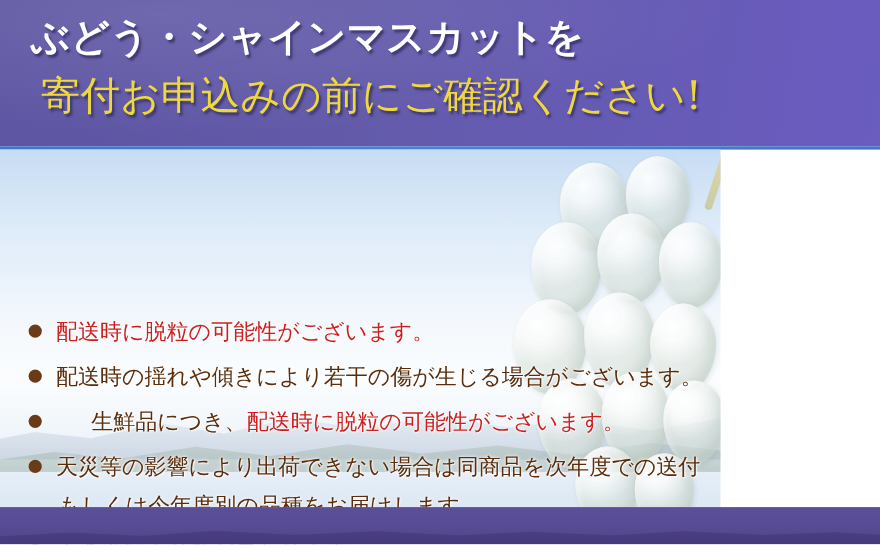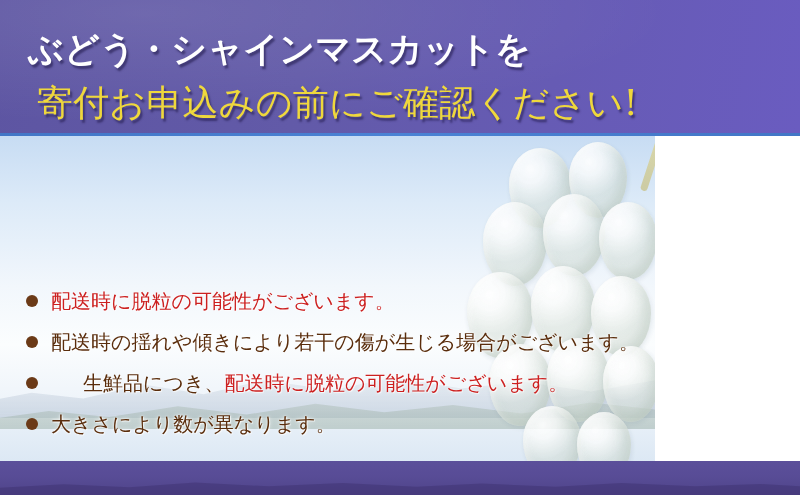--- a/index.html
+++ b/index.html
@@ -39,21 +39,20 @@
     left: 0;
     top: 133px;
     width: 800px;
     height: 3px;
     background: linear-gradient(90deg, #4276c6 0%, #4a82d4 50%, #4276c6 100%);
   }
   .head-line {
     position: absolute;
     white-space: nowrap;
     letter-spacing: 0.005em;
-    margin-top: 15px;
   }
   .head-line-1 {
     left: 28px;
     top: 12px;
     font-size: 35px;
     line-height: 44px;
     font-weight: 700;
     color: #ffffff;
     text-shadow: 2px 3px 2px rgba(30, 22, 70, 0.55);
   }
@@ -239,20 +238,25 @@
         <div class="item">
           <span class="dot" style="background: rgb(107, 58, 23);"></span>
           <div class="line"><span class="brown" style="color: rgb(90, 45, 12);">配送時の揺れや傾きにより若干の傷が生じる場合がございます。</span></div>
         </div>
         <div class="item">
           <span class="dot" style="background: rgb(107, 58, 23);"></span>
           <div class="line"><span class="brown" style="color: rgb(90, 45, 12); margin-left: 32px;">生鮮品につき、</span><span class="red" style="color: rgb(204, 32, 32);">配送時に脱粒の可能性がございます。</span></div>
         </div>
         <div class="item">
           <span class="dot" style="background: rgb(107, 58, 23);"></span>
+          <div class="line"><span class="brown" style="color: rgb(90, 45, 12);">天災等の影響により出荷できない場合は同商品を次年度での送付</span></div>
+          <div class="line"><span class="brown" style="color: rgb(90, 45, 12);">もしくは今年度別の品種をお届けします。</span></div>
+        </div>
+        <div class="item">
+          <span class="dot" style="background: rgb(107, 58, 23);"></span>
           <div class="line"><span class="brown" style="color: rgb(90, 45, 12);">大きさにより数が異なります。</span></div>
         </div>
       </div>
   </div>
 
   <div class="footer-band">
     <div class="fsil"></div>
   </div>
 </div>
 

